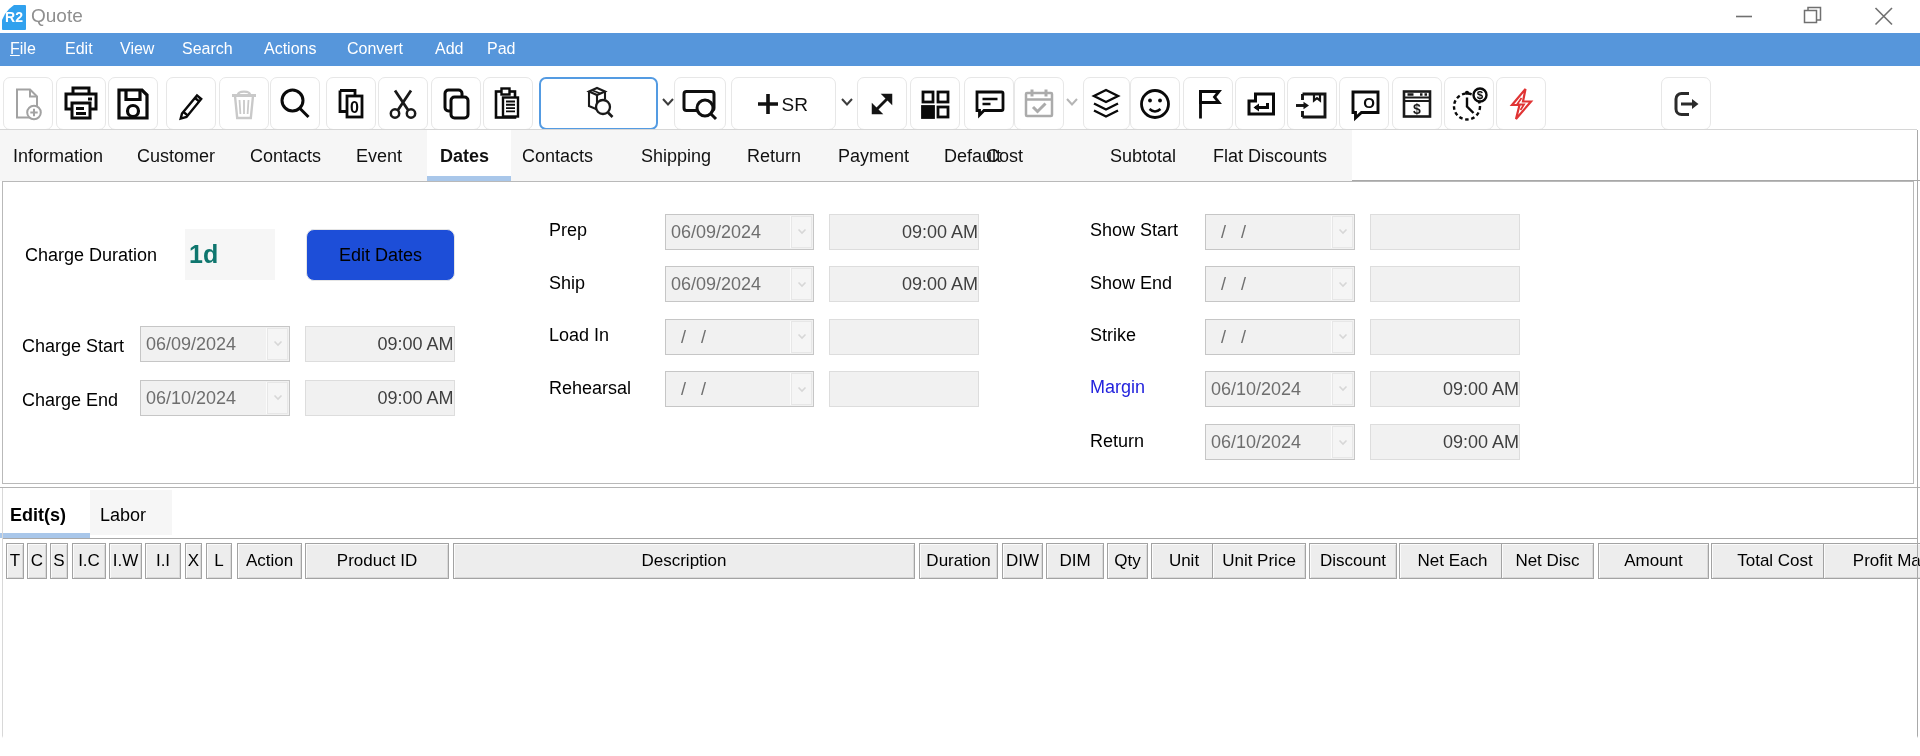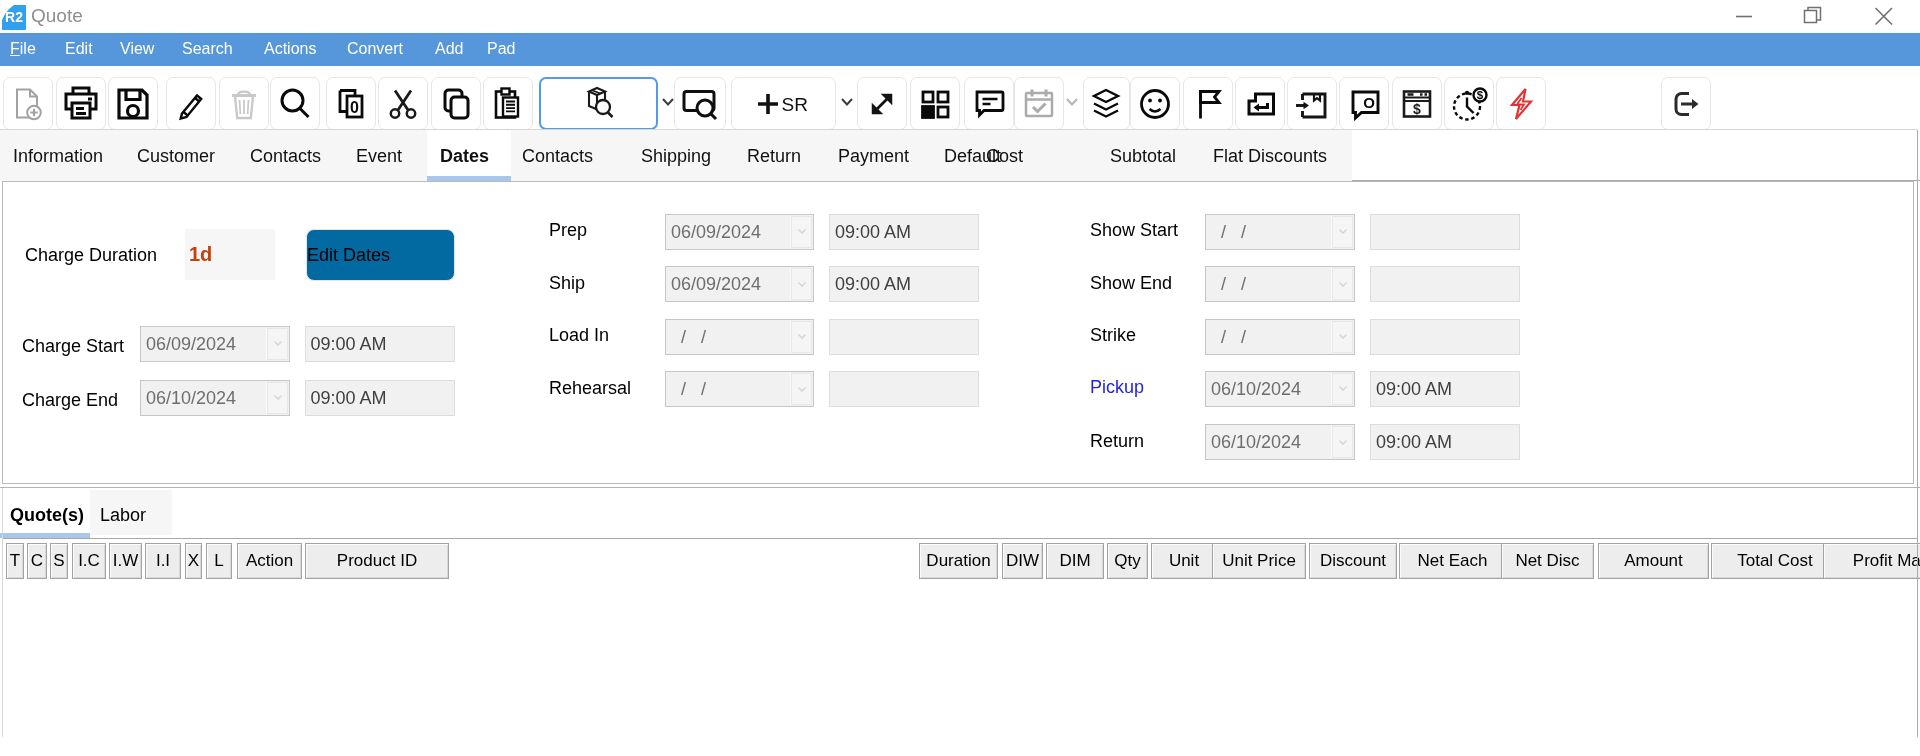--- a/index.html
+++ b/index.html
@@ -26,29 +26,29 @@
 #tabstrip { left:0; top:130px; width:1920px; height:51px; background:#fff; border-bottom:1.5px solid #a8a8a8; }
 #tabstripbg { left:0; top:130px; width:1352px; height:51px; background:#f6f6f6; }
 .tab { top:146px; font-size:18px; color:#111; }
 #datestab { left:427px; top:130px; width:84px; height:51px; background:#fff; }
 #datesul { left:427px; top:176px; width:84px; height:5px; background:#a9c7ea; }
 
 #panel { left:2px; top:181px; width:1912px; height:303px; background:#fff; border:1px solid #b9b9b9; }
 .lbl { position:absolute; font-size:18px; color:#000; white-space:nowrap; }
 .fld { position:absolute; height:36px; background:#f1f1f1; border:1px solid #c6c6c6;
   font-size:18px; color:#6e6e6e; line-height:34px; padding-left:5px; white-space:pre; }
-.tfld { border:1px solid #ddd; color:#3f3f3f; }
+.tfld { border:1px solid #ddd; color:#3f3f3f;text-align:right; }
 .spin { position:absolute; right:1px; top:1px; bottom:1px; width:21px; background:#f5f5f5;
   border:1px solid #e7e7e7; box-shadow:-1px 0 0 #fbfbfb; display:flex; align-items:center; justify-content:center; }
 .spin svg { opacity:.9 }
 #dur { left:185px; top:229px; width:90px; height:51px; background:#f6f6f6;
-  font-size:20px; font-weight:bold; color:#c2410c; line-height:51px; padding-left:4px;}
-#editdates { left:306px; top:229px; width:149px; height:52px; background:#0369a1;
+  font-size:25px; font-weight:bold; color:#0f766e; line-height:51px; padding-left:4px;}
+#editdates { left:306px; top:229px; width:149px; height:52px; background:#1d4ed8;
   border:1px solid #e5e5e5; border-radius:8px; font-size:18px; color:#000;
-  text-align:left; line-height:50px; }
+  text-align:center; line-height:50px; }
 
 #split { left:0; top:487px; width:1920px; height:1px; background:#b3b3b3; }
 #bottompane { left:0; top:488px; width:1920px; height:268px; background:#fff; }
 #laborbg { left:90px; top:490px; width:82px; height:45px; background:#f6f6f6; }
 #itemstab { left:10px; top:505px; font-size:18px; font-weight:bold; color:#000; }
 #labortab { left:100px; top:505px; font-size:18px; color:#000; }
 #itemsul { left:0px; top:533px; width:90px; height:5px; background:#a9c7ea; }
 #gridtop { left:2px; top:538px; width:1915px; height:1px; background:#a8a8a8; }
 .hc { position:absolute; top:543px; height:36px; background:#ededed; border:1px solid #a3a3a3;
   box-shadow:inset 1px 1px 0 #fbfbfb, inset -1px -1px 0 #d9d9d9;
@@ -354,47 +354,48 @@
 <div class="abs lbl" style="left:1090px;top:272.5px;color:#000">Show End</div>
 <div class="fld" style="left:1205px;top:266px;width:150px">&nbsp;&nbsp;/&nbsp;&nbsp;&nbsp;/<span class="spin"><svg width="10" height="7" viewBox="0 0 10 7">
           <path d="M1.5 1.5 L5 5 L8.5 1.5" fill="none" stroke="#d4d4d4" stroke-width="1.6"></path>
         </svg></span></div>
 <div class="fld tfld" style="left:1370px;top:266px;width:150px"></div>
 <div class="abs lbl" style="left:1090px;top:325.4px;color:#000">Strike</div>
 <div class="fld" style="left:1205px;top:318.9px;width:150px">&nbsp;&nbsp;/&nbsp;&nbsp;&nbsp;/<span class="spin"><svg width="10" height="7" viewBox="0 0 10 7">
           <path d="M1.5 1.5 L5 5 L8.5 1.5" fill="none" stroke="#d4d4d4" stroke-width="1.6"></path>
         </svg></span></div>
 <div class="fld tfld" style="left:1370px;top:318.9px;width:150px"></div>
-<div class="abs lbl" style="left:1090px;top:377.2px;color:#2323dd">Pickup</div>
+<div class="abs lbl" style="left:1090px;top:377.2px;color:#2323dd">Margin</div>
 <div class="fld" style="left:1205px;top:370.7px;width:150px">06/10/2024<span class="spin"><svg width="10" height="7" viewBox="0 0 10 7">
           <path d="M1.5 1.5 L5 5 L8.5 1.5" fill="none" stroke="#d4d4d4" stroke-width="1.6"></path>
         </svg></span></div>
 <div class="fld tfld" style="left:1370px;top:370.7px;width:150px">09:00 AM</div>
 <div class="abs lbl" style="left:1090px;top:430.8px;color:#000">Return</div>
 <div class="fld" style="left:1205px;top:424.3px;width:150px">06/10/2024<span class="spin"><svg width="10" height="7" viewBox="0 0 10 7">
           <path d="M1.5 1.5 L5 5 L8.5 1.5" fill="none" stroke="#d4d4d4" stroke-width="1.6"></path>
         </svg></span></div>
 <div class="fld tfld" style="left:1370px;top:424.3px;width:150px">09:00 AM</div>
 <div class="abs" id="split"></div>
 <div class="abs" id="bottompane"></div>
 <div class="abs" id="laborbg"></div>
-<div class="abs" id="itemstab">Quote(s)</div>
+<div class="abs" id="itemstab">Edit(s)</div>
 <div class="abs" id="labortab">Labor</div>
 <div class="abs" id="itemsul"></div>
 <div class="abs" id="gridtop"></div>
 <div class="hc" style="left:6px;width:18px">T</div>
 <div class="hc" style="left:27px;width:20px">C</div>
 <div class="hc" style="left:50px;width:18px">S</div>
 <div class="hc" style="left:72px;width:34px">I.C</div>
 <div class="hc" style="left:109px;width:33px">I.W</div>
 <div class="hc" style="left:145px;width:36px">I.I</div>
 <div class="hc" style="left:185px;width:17px">X</div>
 <div class="hc" style="left:206px;width:26px">L</div>
 <div class="hc" style="left:237px;width:65px">Action</div>
 <div class="hc" style="left:305px;width:144px">Product ID</div>
+<div class="hc" style="left:453px;width:462px">Description</div>
 <div class="hc" style="left:919px;width:79px">Duration</div>
 <div class="hc" style="left:1002px;width:41px">DIW</div>
 <div class="hc" style="left:1046px;width:58px">DIM</div>
 <div class="hc" style="left:1107px;width:41px">Qty</div>
 <div class="hc" style="left:1151px;width:66px">Unit</div>
 <div class="hc" style="left:1212px;width:94px">Unit Price</div>
 <div class="hc" style="left:1309px;width:88px">Discount</div>
 <div class="hc" style="left:1399px;width:107px">Net Each</div>
 <div class="hc" style="left:1501px;width:93px">Net Disc</div>
 <div class="hc" style="left:1598px;width:111px">Amount</div>

